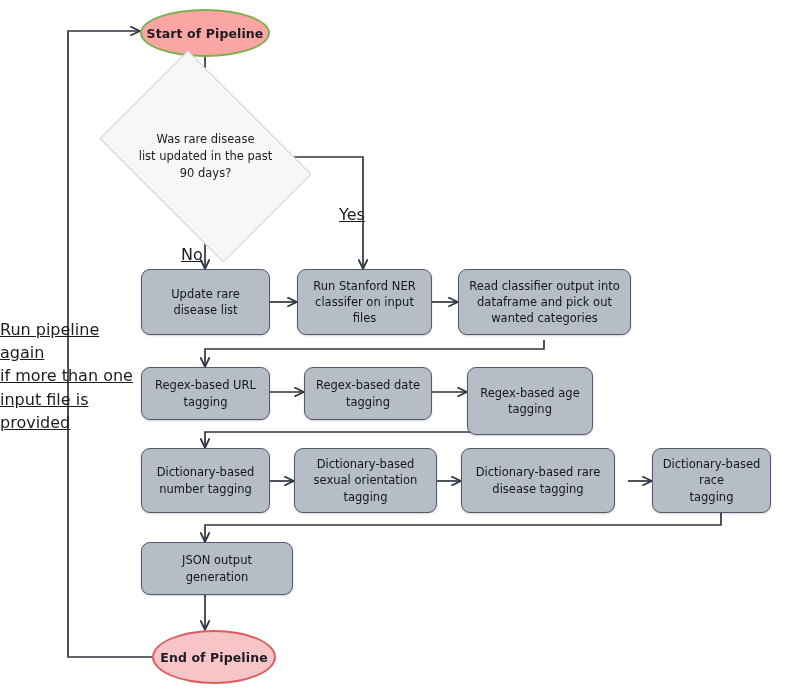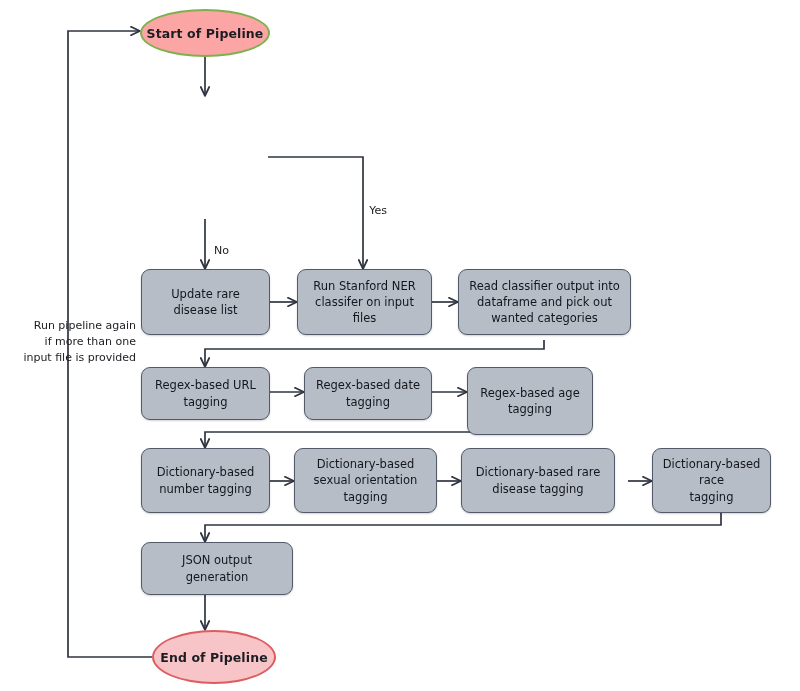--- a/index.html
+++ b/index.html
@@ -89,25 +89,26 @@
     font-size: 11.5px;
     line-height: 1.42;
     color: #14161c;
     padding: 4px 7px;
     box-shadow: 0 1px 2px rgba(0,0,0,0.18);
   }
 
   
   .edge-label {
     position: absolute;
-    font-size: 11px;
+    font-size: 16px;
     color: #1c1c22;
-    text-align: right;
+    text-align: left;
     white-space: pre-line;
     line-height: 1.45;
+    text-decoration: underline;
   }
 </style>
 </head>
 <body>
 
 <div id="canvas">
 
   <svg id="edges" viewBox="0 0 800 691" width="800" height="691">
     <defs>
       <marker id="arrow" viewBox="0 0 10 10" refX="8.2" refY="5" markerWidth="6.2" markerHeight="6.2" orient="auto-start-reverse">
@@ -145,20 +146,26 @@
       <path d="M 205 595 L 205 629" marker-end="url(#arrow)"></path>
 
       <path d="M 152 657 L 68 657 L 68 31 L 139 31" marker-end="url(#arrow)"></path>
     </g>
   </svg>
 
   <div class="node terminal terminal-start" style="left:140px; top:9px; width:130px; height:48px;">
     <span class="node-label">Start of Pipeline</span>
   </div>
 
+  <div class="node decision" style="left:118px; top:94px; width:175px; height:125px;">
+    <span class="diamond-shape"></span>
+    <span class="node-label">Was rare disease
+list updated in the past
+90 days?</span>
+  </div>
 
   <div class="node process" style="left:141px; top:269px; width:129px; height:66px;">
     <span class="node-label">Update rare
 disease list</span>
   </div>
 
   <div class="node process" style="left:297px; top:269px; width:135px; height:66px;">
     <span class="node-label">Run Stanford NER
 classifer on input
 files</span>

